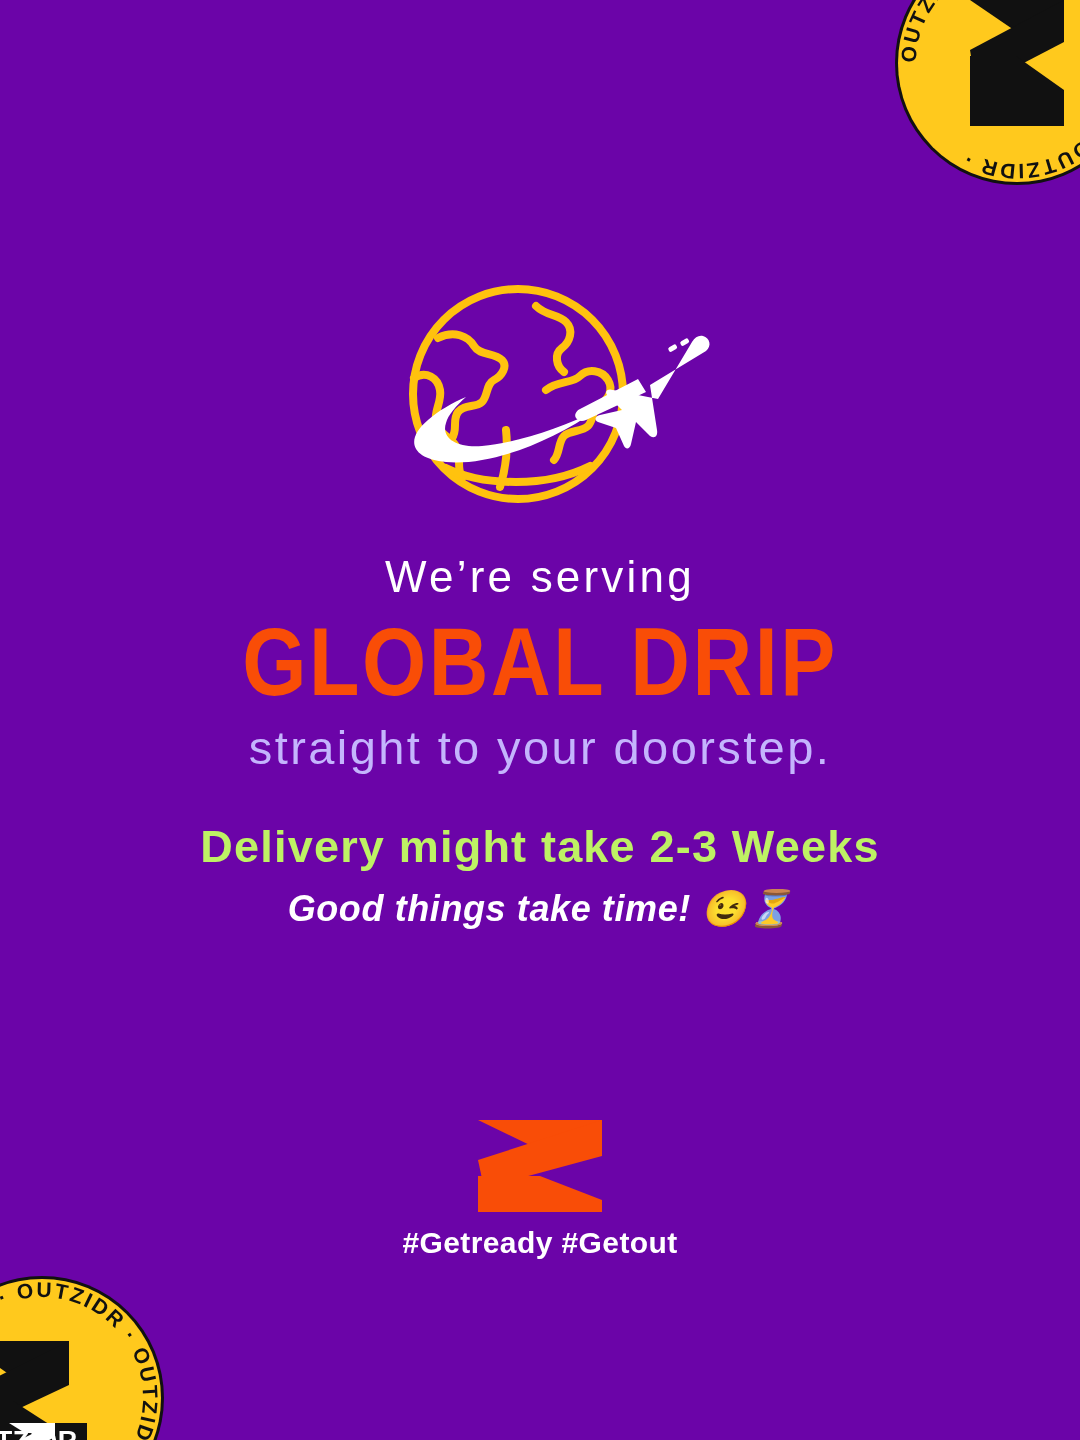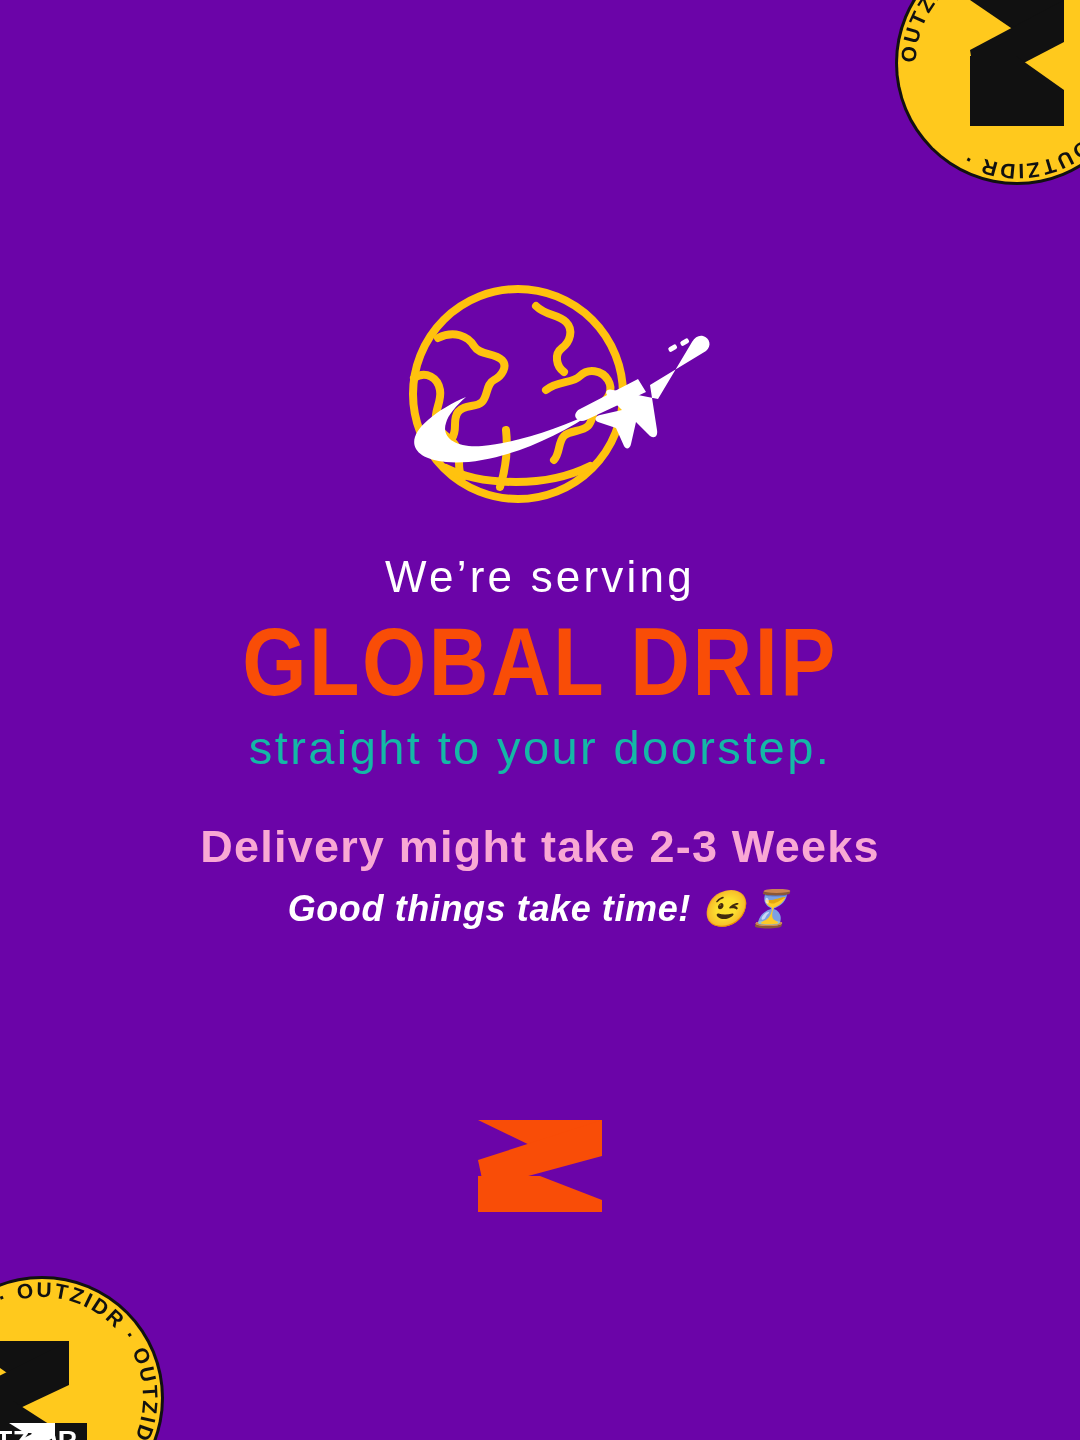--- a/index.html
+++ b/index.html
@@ -73,39 +73,39 @@
     color: #F94D07;
     font-size: 96px;
     font-weight: 900;
     line-height: 1.02;
     margin: 12px 0 4px 0;
     letter-spacing: 3px;
     transform: scaleX(0.86);
     white-space: nowrap;
   }
   #subhead-text {
-    color: #14b8a6;
+    color: #c4b5fd;
     font-size: 47px;
     font-weight: 300;
     letter-spacing: 2.4px;
     line-height: 1.12;
     margin: 11px;
     white-space: nowrap;
   }
 
   
   #delivery-block {
     position: absolute;
     left: 0;
     right: 0;
     top: 822px;
     text-align: center;
   }
   #delivery-headline {
-    color: #f9a8d4;
+    color: #bef264;
     font-size: 45px;
     font-weight: bold;
     letter-spacing: 1.2px;
     line-height: 1.1;
     margin: 0;
     white-space: nowrap;
   }
   #delivery-subtext {
     color: #FFFFFF;
     font-size: 36px;
@@ -230,15 +230,16 @@
     <p id="delivery-headline">Delivery might take 2-3 Weeks</p>
     <p id="delivery-subtext">Good things take time! 😉⏳</p>
   </div>
 
   <div id="footer-block">
     <svg id="brand-logo-mark" viewBox="0 0 124 92" xmlns="http://www.w3.org/2000/svg">
       <polygon points="0,0 124,0 124,30 62,30" fill="#F94D07"></polygon>
       <polygon points="124,0 124,36 6,68 0,40" fill="#F94D07"></polygon>
       <polygon points="0,56 62,56 124,80 124,92 0,92" fill="#F94D07"></polygon>
     </svg>
+    <p id="hashtag-text">#Getready #Getout</p>
   </div>
 
 </div>
 
 </body></html>

